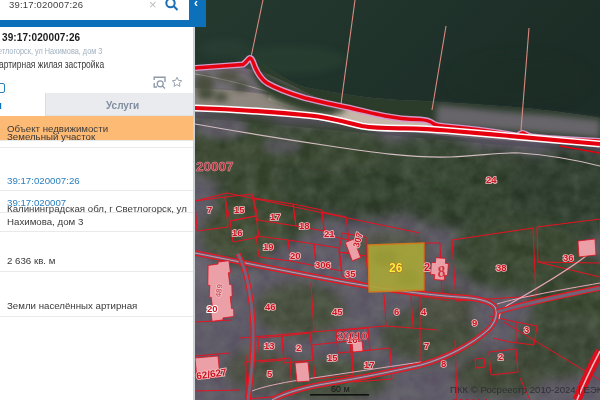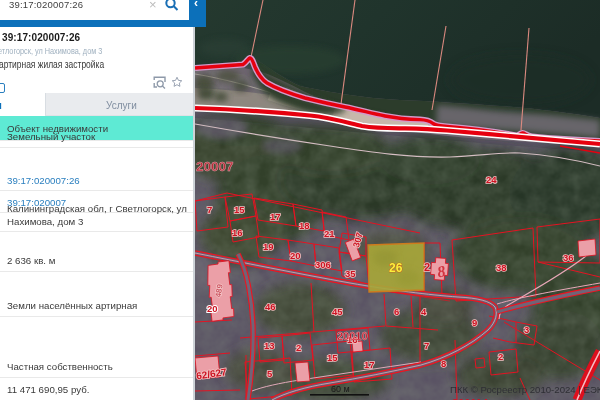--- a/index.html
+++ b/index.html
@@ -255,43 +255,37 @@
       <path d="M1.2,4 L1.2,1.2 L12,1.2 L12,6" fill="none" stroke="#8e99a9" stroke-width="1.4"></path>
       <path d="M1.2,7 L1.2,11 L4,11" fill="none" stroke="#8e99a9" stroke-width="1.4"></path>
       <circle cx="7.2" cy="7.8" r="3" fill="none" stroke="#8e99a9" stroke-width="1.3"></circle>
       <line x1="9.4" y1="10" x2="12" y2="12.4" stroke="#8e99a9" stroke-width="1.3"></line>
     </svg>
 <svg class="abs" style="left:171px;top:76px" width="12" height="12" viewBox="0 0 24 24">
       <path d="M12 2.5l2.9 6.2 6.6.8-4.9 4.6 1.3 6.6-5.9-3.3-5.9 3.3 1.3-6.6L2.5 9.5l6.6-.8z" fill="none" stroke="#8e99a9" stroke-width="1.8"></path>
     </svg>
 
 <div class="abs" style="left:45px;top:93px;width:148px;height:22.5px;background:#e9ebee;border-left:1px solid #d8dde2;border-bottom:1px solid #dfe2e6;box-sizing:border-box"></div>
-<div class="abs" style="left:106px;top:100px;font-size:10px;font-weight:normal;color:#808ea0">Услуги</div>
+<div class="abs" style="left:106px;top:100px;font-size:10px;font-weight:bold;color:#808ea0">Услуги</div>
 <div class="abs" style="left:-4px;top:100px;font-size:10px;font-weight:bold;color:#0c70ba">я</div>
 
-<div class="row" style="top:116px;height:25px;background:#5eead4">
+<div class="row" style="top:116px;height:25px;background:#fdba74">
       <div class="t" style="top:7px">Объект недвижимости</div>
     </div>
 <div class="row" style="top:125px;height:23px">
       <div class="t" style="top:6px">Земельный участок</div>
     </div>
 <div class="row" style="top:164px;height:27px">
       <div class="t lnk" style="top:11px">39:17:020007:26</div>
     </div>
 <div class="row" style="top:191px;height:22px">
       <div class="t lnk" style="top:6px">39:17:020007</div>
     </div>
 <div class="row" style="top:196px;height:36px">
       <div class="t" style="top:7px;width:184px">Калининградская обл, г Светлогорск, ул Нахимова, дом 3</div>
     </div>
 <div class="row" style="top:249px;height:23px">
       <div class="t" style="top:6px">2 636 кв. м</div>
     </div>
 <div class="row" style="top:294px;height:23px">
       <div class="t" style="top:6px">Земли населённых артирная</div>
     </div>
-<div class="row" style="top:353px;height:25px">
-      <div class="t" style="top:8px">Частная собственность</div>
-    </div>
-<div class="row" style="top:378px;height:22px;border-bottom:none">
-      <div class="t" style="top:6px">11 471 690,95 руб.</div>
-    </div>
 
 </div>
 </body></html>

